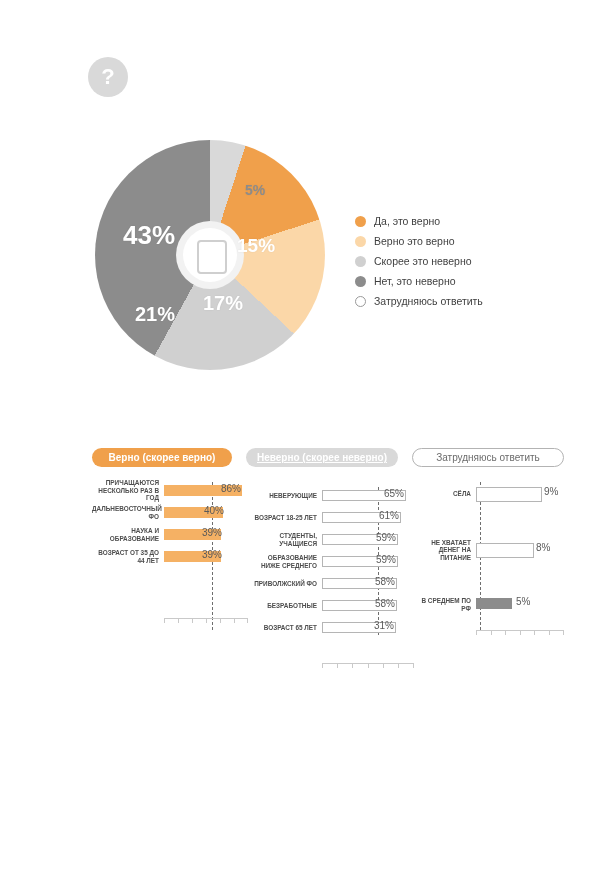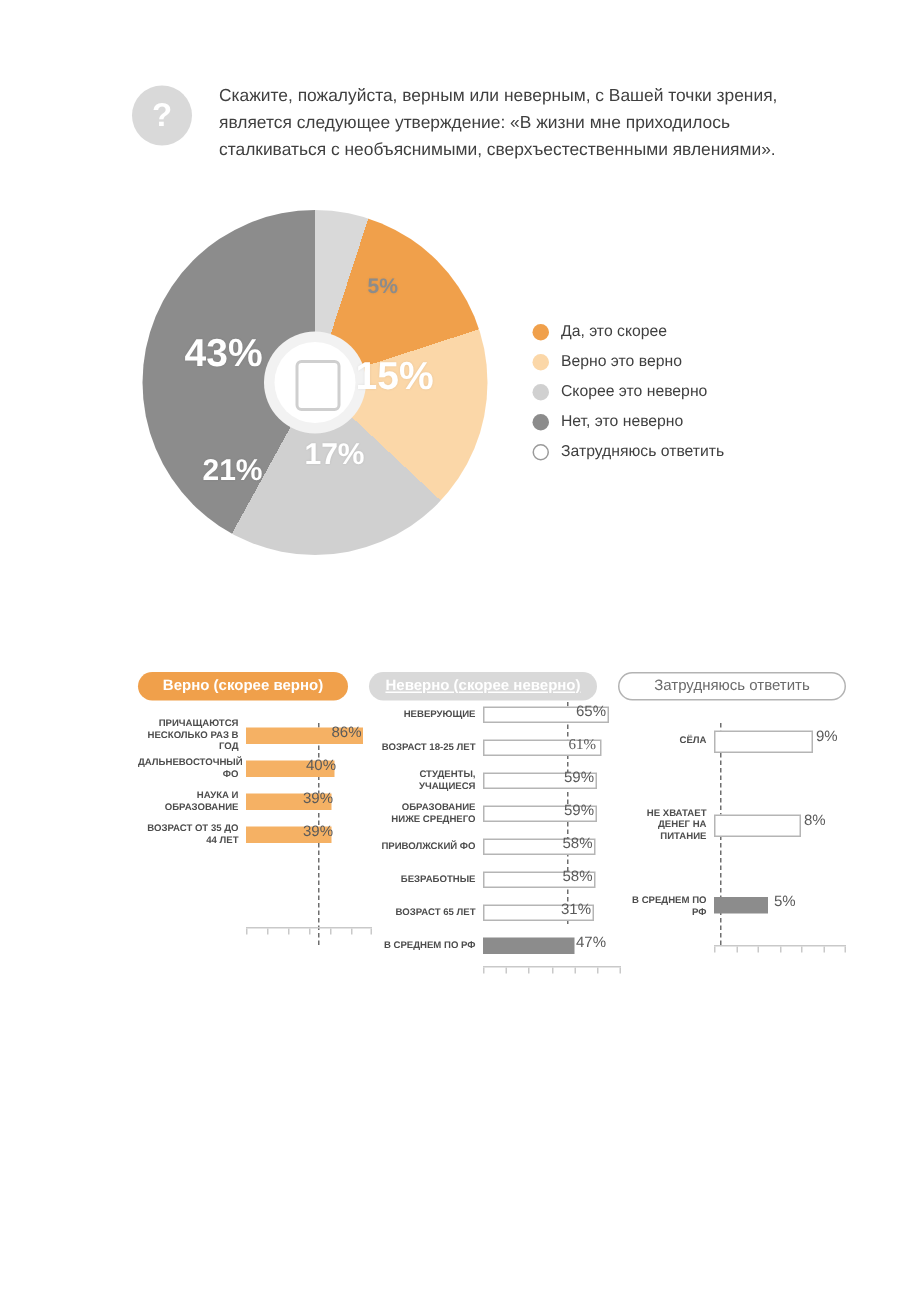--- a/index.html
+++ b/index.html
@@ -51,21 +51,21 @@
   .pie-hole:after{
     content:"";position:absolute;left:14px;top:12px;width:26px;height:30px;
     border:2px solid #cfcfcf;border-radius:4px;
   }
   .slice-label{
     position:absolute;color:#ffffff;font-weight:bold;
     text-shadow:0 0 2px rgba(0,0,0,.08);
   }
   .lbl-43{left:28px;top:80px;font-size:26px;}
   .lbl-5 {left:150px;top:42px;font-size:14px;color:#8c8c8c;}
-  .lbl-15{left:142px;top:95px;font-size:26px;}
+  .lbl-15{left:142px;top:95px;font-size:19px;}
   .lbl-17{left:108px;top:152px;font-size:20px;}
   .lbl-21{left:40px;top:163px;font-size:20px;}
   
   .legend{position:absolute;left:355px;top:216px;font-size:10.5px;line-height:1.0;}
   .legend-row{display:flex;align-items:center;margin-bottom:9px;}
   .legend-dot{width:11px;height:11px;border-radius:50%;margin-right:8px;flex:0 0 11px;}
   .legend-label{color:#3f3f3f;}
   
   .sec-head{
     position:absolute;height:19px;border-radius:10px;
@@ -93,37 +93,36 @@
   .axis{
     position:absolute;border-top:1px solid #c9c9c9;height:4px;
   }
   .axis .tick{position:absolute;top:0;width:1px;height:4px;background:#c9c9c9;}
 </style>
 </head>
 <body>
 
 <div class="question-block">
   <div class="q-mark">?</div>
-  <div class="q-text">Скажите, пожалуйста, верным или неверным, с Вашей точки зрения, является следующее утверждение: «В жизни мне приходилось сталкиваться  с необъяснимыми, сверхъестественными явлениями».</div>
 </div>
 
 <div class="pie-wrap">
   <div class="pie"></div>
   <div class="pie-hole"></div>
   <div class="slice-label lbl-43">43%</div>
   <div class="slice-label lbl-5">5%</div>
   <div class="slice-label lbl-15">15%</div>
   <div class="slice-label lbl-17">17%</div>
   <div class="slice-label lbl-21">21%</div>
 </div>
 
 <div class="legend">
   <div class="legend-row">
     <span class="legend-dot" style="background:#f0a04b"></span>
-    <span class="legend-label">Да, это скорее</span>
+    <span class="legend-label">Да, это верно</span>
   </div>
   <div class="legend-row">
     <span class="legend-dot" style="background:#fbd7a8"></span>
     <span class="legend-label">Верно это верно</span>
   </div>
   <div class="legend-row">
     <span class="legend-dot" style="background:#d0d0d0"></span>
     <span class="legend-label">Скорее это неверно</span>
   </div>
   <div class="legend-row">
@@ -181,34 +180,34 @@
     <span class="tick" style="left:0"></span>
       <span class="tick" style="left:14px"></span>
     <span class="tick" style="left:28px"></span>
       <span class="tick" style="left:42px"></span>
     <span class="tick" style="left:56px"></span>
       <span class="tick" style="left:70px"></span>
     <span class="tick" style="left:83px"></span>
   </div>
 </div>
 
-<div class="bar-group" style="left:248px;top:468px;width:166px;">
+<div class="bar-group" style="left:248px;top:487px;width:166px;">
   <div class="dash" style="left:130px;top:0;height:148px;"></div>
 
   <div class="bar-row">
     <div class="bar-cap" style="width:74px;">Неверующие</div>
     <div class="bar-track" style="width:92px;">
       <div class="bar-fill" style="width:84px;background:#ffffff;border:1px solid #b5b5b5;box-sizing:border-box;"></div>
       <div class="bar-val" style="left:62px;">65%</div>
     </div>
   </div>
 
   <div class="bar-row">
     <div class="bar-cap" style="width:74px;">Возраст 18-25 лет</div>
-    <div class="bar-track" style="width:92px;font-family:Liberation Serif, serif;">
+    <div class="bar-track" style="width:92px;">
       <div class="bar-fill" style="width:79px;background:#ffffff;border:1px solid #b5b5b5;box-sizing:border-box;"></div>
       <div class="bar-val" style="left:57px;">61%</div>
     </div>
   </div>
 
   <div class="bar-row">
     <div class="bar-cap" style="width:74px;">Студенты, учащиеся</div>
     <div class="bar-track" style="width:92px;">
       <div class="bar-fill" style="width:76px;background:#ffffff;border:1px solid #b5b5b5;box-sizing:border-box;"></div>
       <div class="bar-val" style="left:54px;">59%</div>
@@ -240,27 +239,20 @@
   </div>
 
   <div class="bar-row">
     <div class="bar-cap" style="width:74px;">Возраст 65 лет</div>
     <div class="bar-track" style="width:92px;">
       <div class="bar-fill" style="width:74px;background:#ffffff;border:1px solid #b5b5b5;box-sizing:border-box;"></div>
       <div class="bar-val" style="left:52px;">31%</div>
     </div>
   </div>
 
-  <div class="bar-row">
-    <div class="bar-cap" style="width:74px;">В среднем по РФ</div>
-    <div class="bar-track" style="width:92px;">
-      <div class="bar-fill" style="width:61px;background:#8c8c8c;"></div>
-      <div class="bar-val" style="left:62px;">47%</div>
-    </div>
-  </div>
 
   <div class="axis" style="left:74px;top:176px;width:92px;">
     <span class="tick" style="left:0"></span>
       <span class="tick" style="left:15px"></span>
     <span class="tick" style="left:30px"></span>
       <span class="tick" style="left:46px"></span>
     <span class="tick" style="left:61px"></span>
       <span class="tick" style="left:76px"></span>
     <span class="tick" style="left:91px"></span>
   </div>

